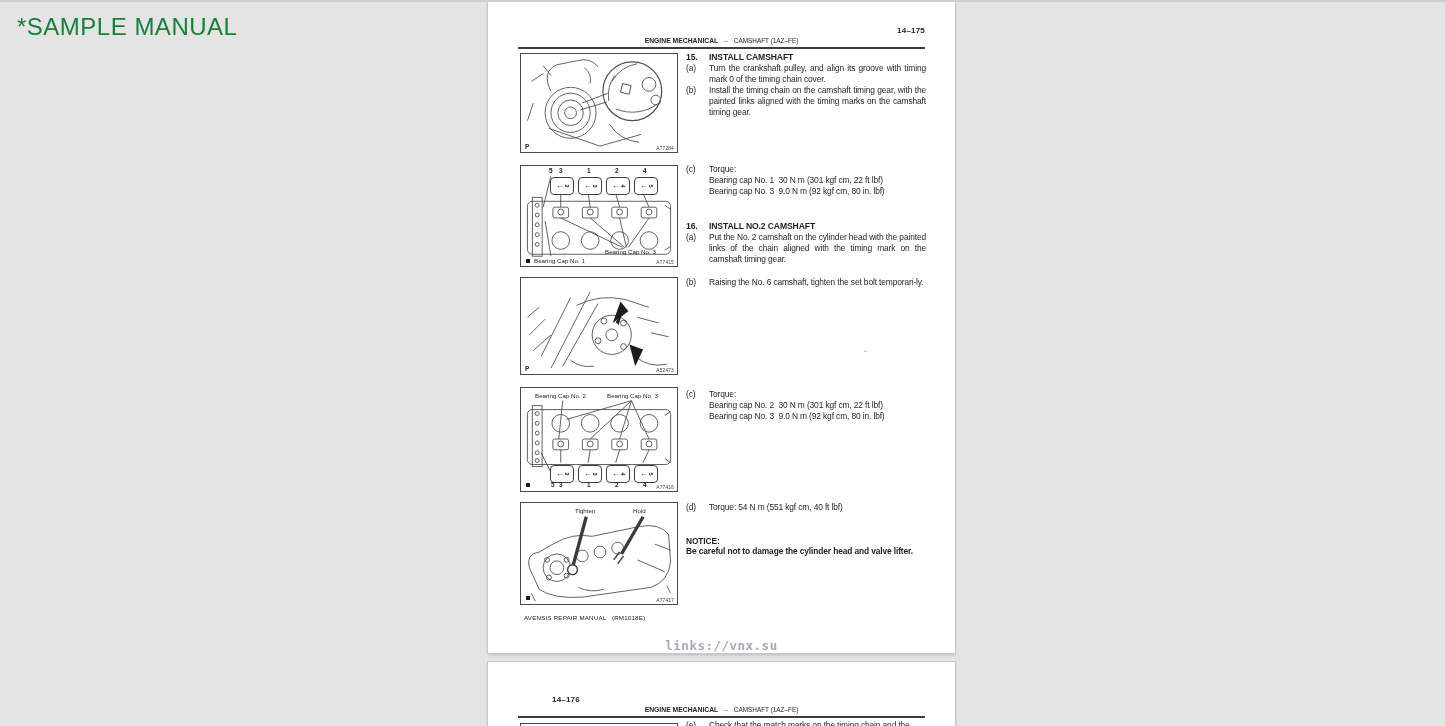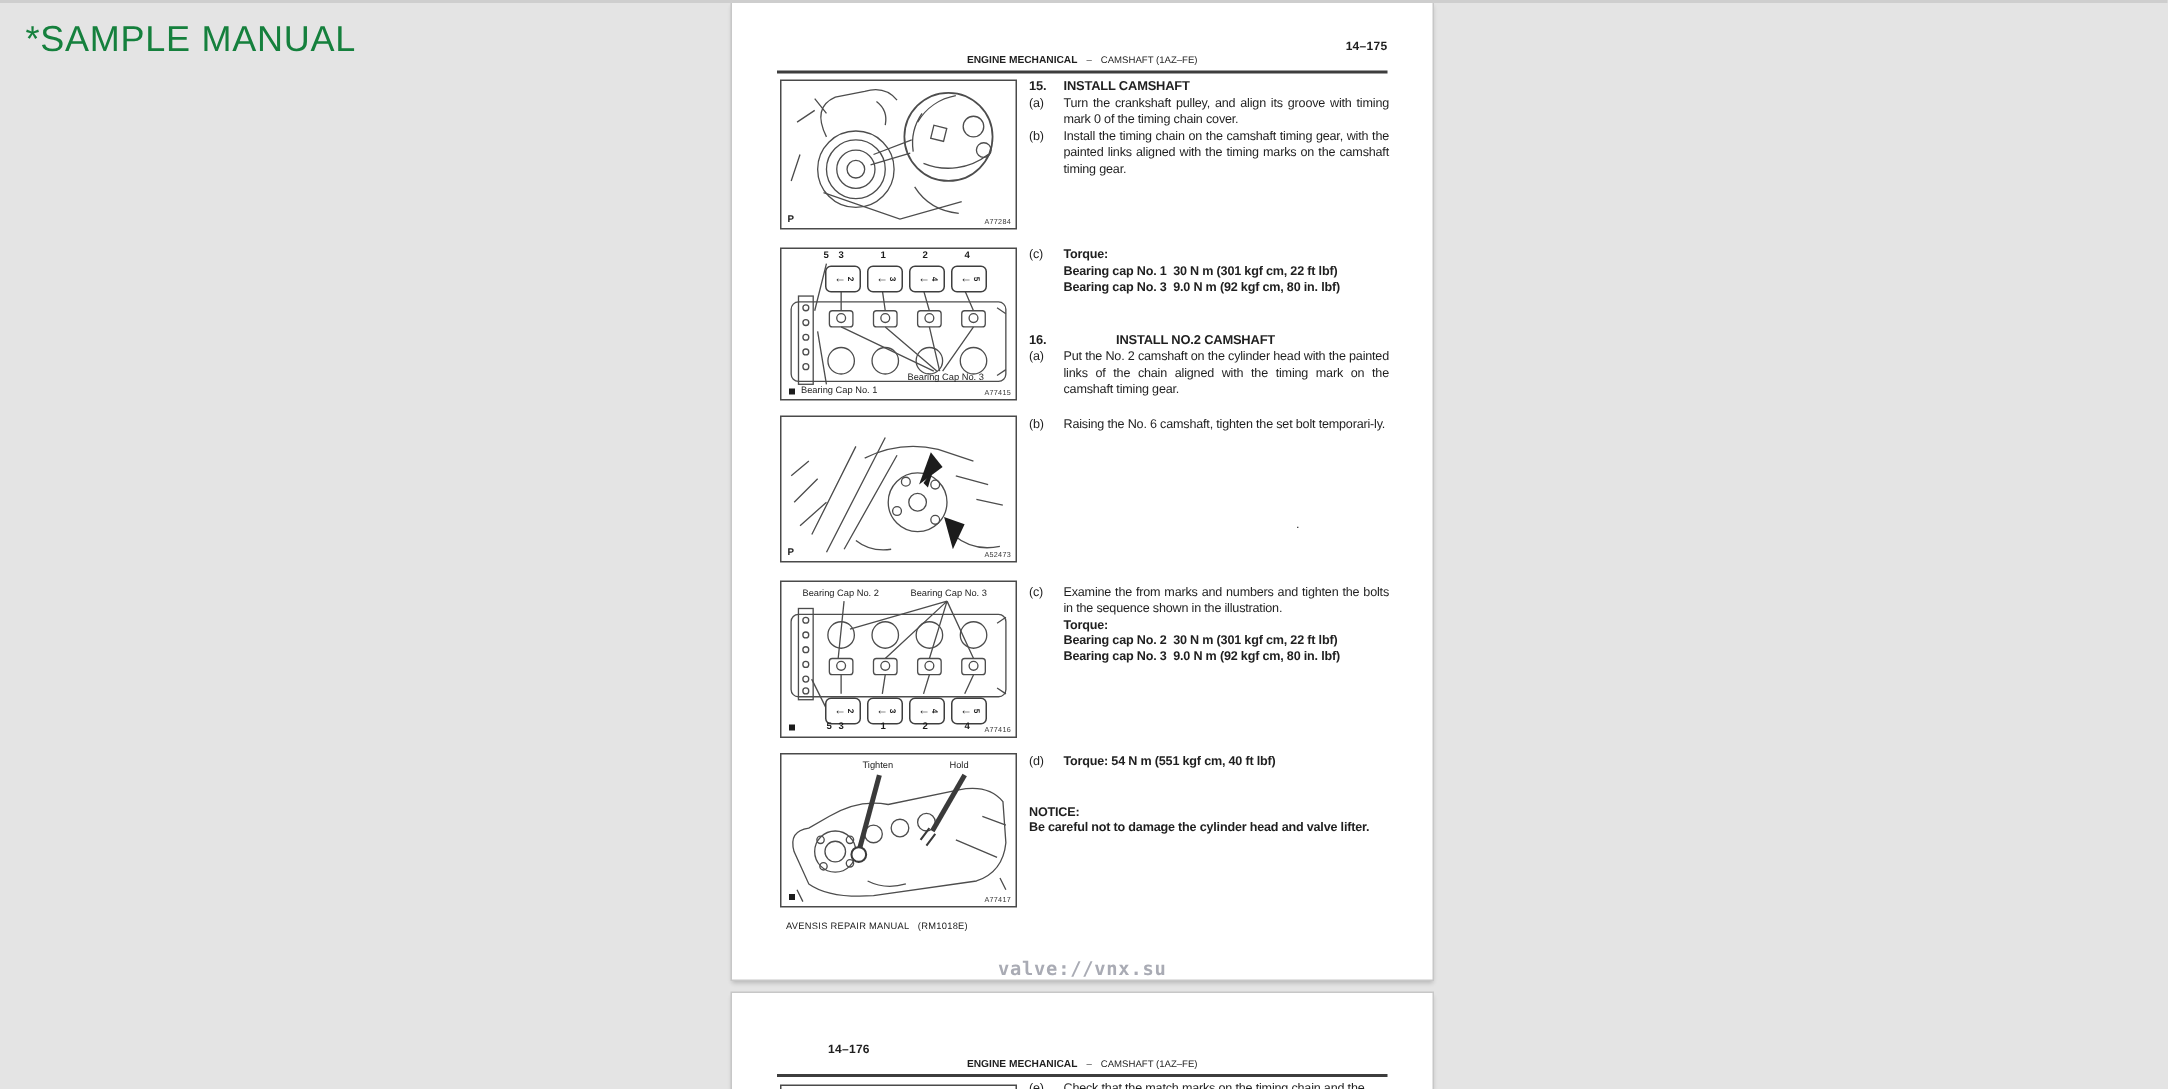--- a/index.html
+++ b/index.html
@@ -44,21 +44,21 @@
     position:absolute;width:22px;height:16px;border:1.2px solid #3f3f3f;border-radius:4px;
     background:#fff;display:flex;align-items:center;justify-content:center;gap:1px;
   }
   .callout .arr{font-size:8px;line-height:1;color:#222;}
   .callout .cd{font-size:5.5px;font-weight:bold;display:inline-block;transform:rotate(90deg);color:#222;}
 
   
   .step{position:absolute;left:198px;width:240px;display:flex;font-size:8.4px;line-height:10.8px;letter-spacing:-.12px;}
   .step .num{flex:none;width:23px;}
   .step .body{flex:1;text-align:justify;}
-  .tline{white-space:pre;font-weight:bold;text-align:left;}
+  .tline{white-space:pre;font-weight:normal;text-align:left;}
   .title-row{font-weight:bold;font-size:8.6px;}
   .notice{position:absolute;left:198px;width:240px;font-weight:bold;font-size:8.4px;line-height:10.8px;letter-spacing:-.12px;}
   .stray{position:absolute;font-size:8.4px;}
   .footer{position:absolute;left:36px;font-size:6.2px;letter-spacing:.2px;white-space:pre;color:#222;}
   .watermark{
     position:absolute;left:0;right:0;text-align:center;
     font-family:"DejaVu Sans Mono",monospace;font-weight:bold;
     font-size:12.5px;color:#a9abb4;letter-spacing:.5px;
   }
 </style>
@@ -279,56 +279,55 @@
 
   <div class="step" style="top:162px;">
     <span class="num">(c)</span>
     <span class="body">
       <div class="tline">Torque:</div>
       <div class="tline">Bearing cap No. 1  30 N m (301 kgf cm, 22 ft lbf)</div>
       <div class="tline">Bearing cap No. 3  9.0 N m (92 kgf cm, 80 in. lbf)</div>
     </span>
   </div>
 
-  <div class="step title-row" style="top:219px;gap:35px;">
+  <div class="step title-row" style="top:219px;">
     <span class="num">16.</span>
     <span class="body" style="text-align:left;">INSTALL NO.2 CAMSHAFT</span>
   </div>
   <div class="step" style="top:230px;">
     <span class="num">(a)</span>
     <span class="body">Put the No. 2 camshaft on the cylinder head with the painted links of the chain aligned with the timing mark on the camshaft timing gear.</span>
   </div>
   <div class="step" style="top:275px;">
     <span class="num">(b)</span>
     <span class="body">Raising the No. 6 camshaft, tighten the set bolt temporari-ly.</span>
   </div>
 
   <span class="stray" style="left:376px;top:342px;">.</span>
 
   <div class="step" style="top:387px;">
     <span class="num">(c)</span>
     <span class="body">
-      <span>Examine the from marks and numbers and tighten the bolts in the sequence shown in the illustration.</span>
       <div class="tline">Torque:</div>
       <div class="tline">Bearing cap No. 2  30 N m (301 kgf cm, 22 ft lbf)</div>
       <div class="tline">Bearing cap No. 3  9.0 N m (92 kgf cm, 80 in. lbf)</div>
     </span>
   </div>
 
   <div class="step" style="top:500px;">
     <span class="num">(d)</span>
     <span class="body">
       <div class="tline">Torque: 54 N m (551 kgf cm, 40 ft lbf)</div>
     </span>
   </div>
   <div class="notice" style="top:534px;">NOTICE:</div>
   <div class="notice" style="top:544px;text-align:justify;">Be careful not to damage the cylinder head and valve lifter.</div>
 
   <div class="footer" style="top:612px;">AVENSIS REPAIR MANUAL   (RM1018E)</div>
-  <div class="watermark" style="top:636px;">valve://vnx.su</div>
+  <div class="watermark" style="top:636px;">links://vnx.su</div>
 </div>
 
 <div class="page" id="page2">
   <div class="abs pageno" style="left:32px;top:33px;margin-left:32px;">14–176</div>
   <div class="abs hdr" style="top:44px;"><span class="sec">ENGINE MECHANICAL</span><span class="dash">–</span><span>CAMSHAFT (1AZ–FE)</span></div>
   <div class="abs rule" style="top:54px;"></div>
   <div class="step" style="top:58px;">
     <span class="num">(e)</span>
     <span class="body">Check that the match marks on the timing chain and the</span>
   </div>

